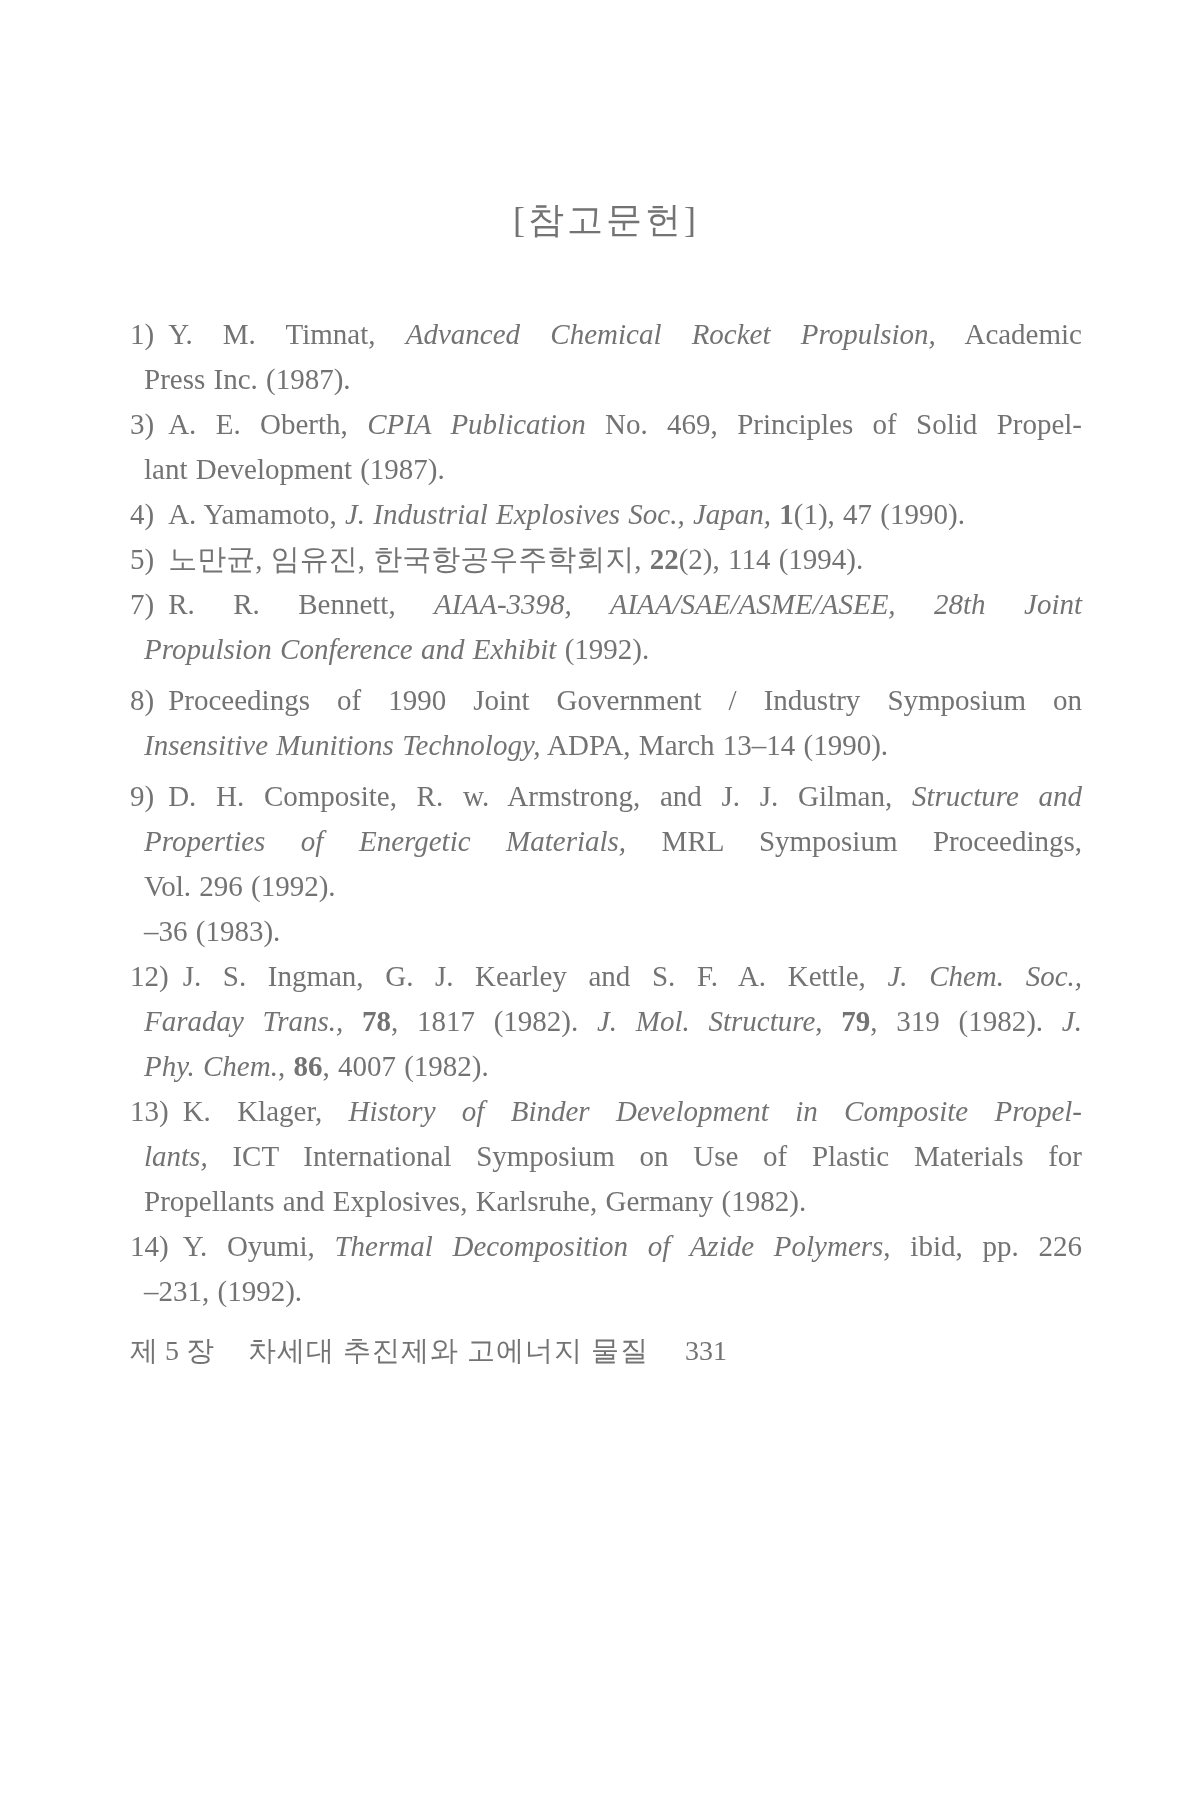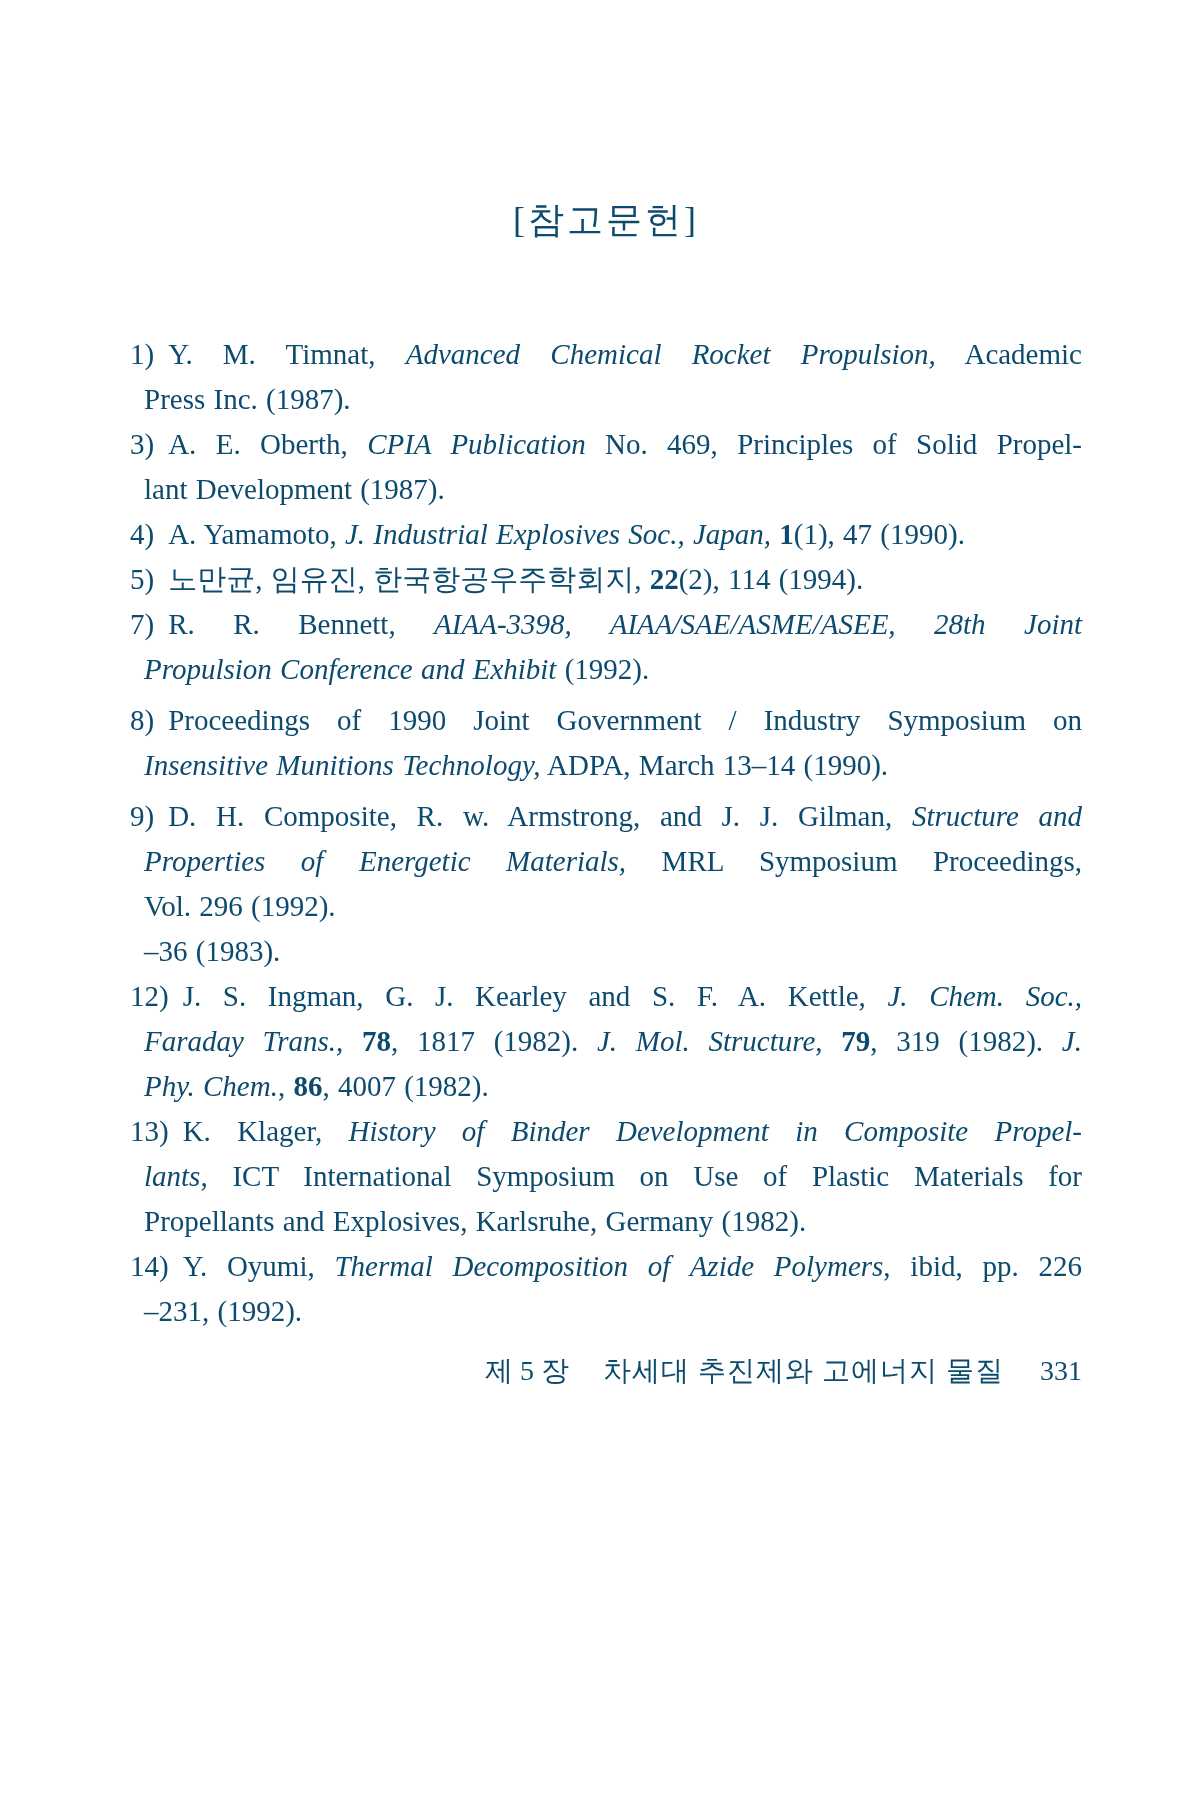--- a/index.html
+++ b/index.html
@@ -4,52 +4,52 @@
 <style>
   html, body { margin: 0; padding: 0; }
   .page {
     position: relative;
     width: 1200px;
     height: 1800px;
     background: #ffffff;
     box-sizing: border-box;
     padding: 196px 118px 0 130px;
     font-family: "Liberation Serif", "DejaVu Serif", serif;
-    color: #0c4a6e;
+    color: #737373;
     overflow: hidden;
   }
   .header-title {
     text-align: center;
     font-size: 36px;
     line-height: 48px;
     letter-spacing: 3px;
     font-weight: normal;
   }
   .ref-list {
-    margin-top: 88px;
+    margin-top: 68px;
   }
   .ref { margin: 0; }
   .ref:nth-child(6), .ref:nth-child(7) { margin-top: 6px; }
   .ref-line {
     font-size: 29px;
     line-height: 45px;
     text-align: justify;
     word-spacing: 1px;
   }
   .ref-line.fill { text-align-last: justify; }
   .ref-line.cont { padding-left: 14px; }
   .ref-num {
     display: inline-block;
     padding-right: 14px;
   }
   .seg-i { font-style: italic; }
   .seg-b { font-weight: bold; }
   .footer {
     display: flex;
-    justify-content: flex-end;
+    justify-content: flex-start;
     align-items: baseline;
     margin-top: 16px;
     font-size: 28px;
     line-height: 42px;
   }
   .footer-chapter-label { margin-right: 34px; }
   .footer-chapter-title { letter-spacing: 1px; }
   .footer-page {
     font-weight: normal;
     margin-left: 36px;

